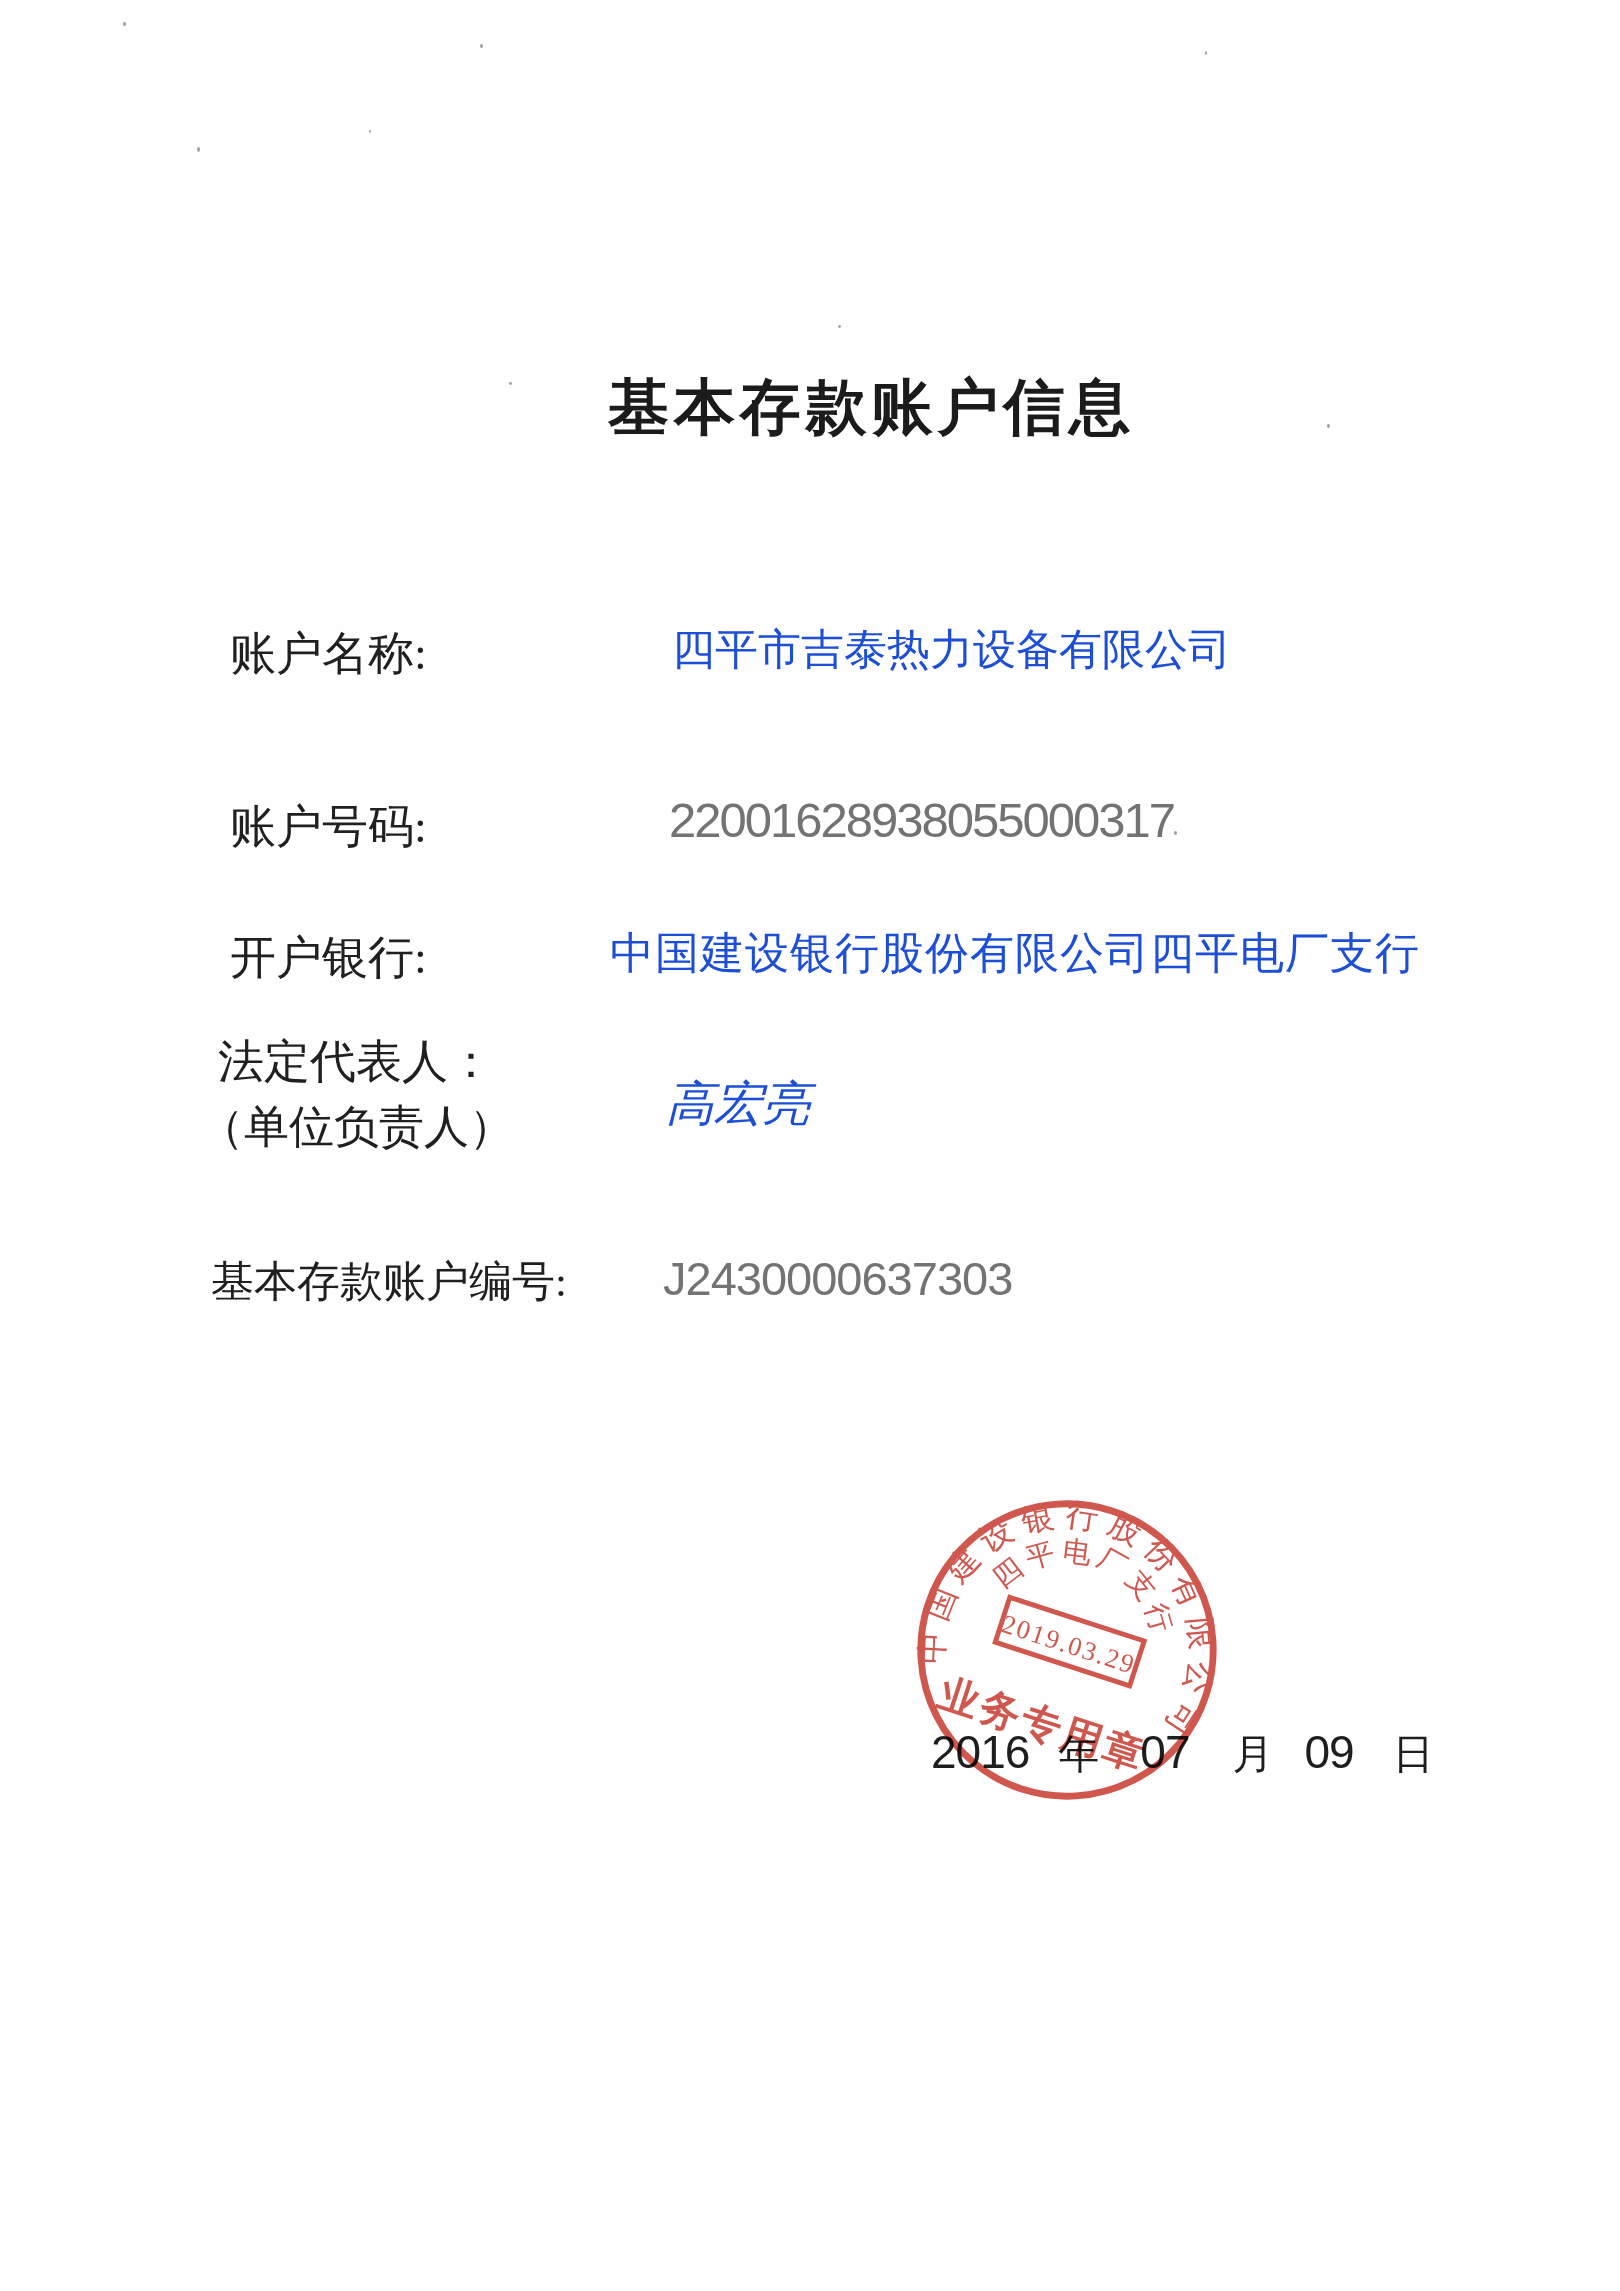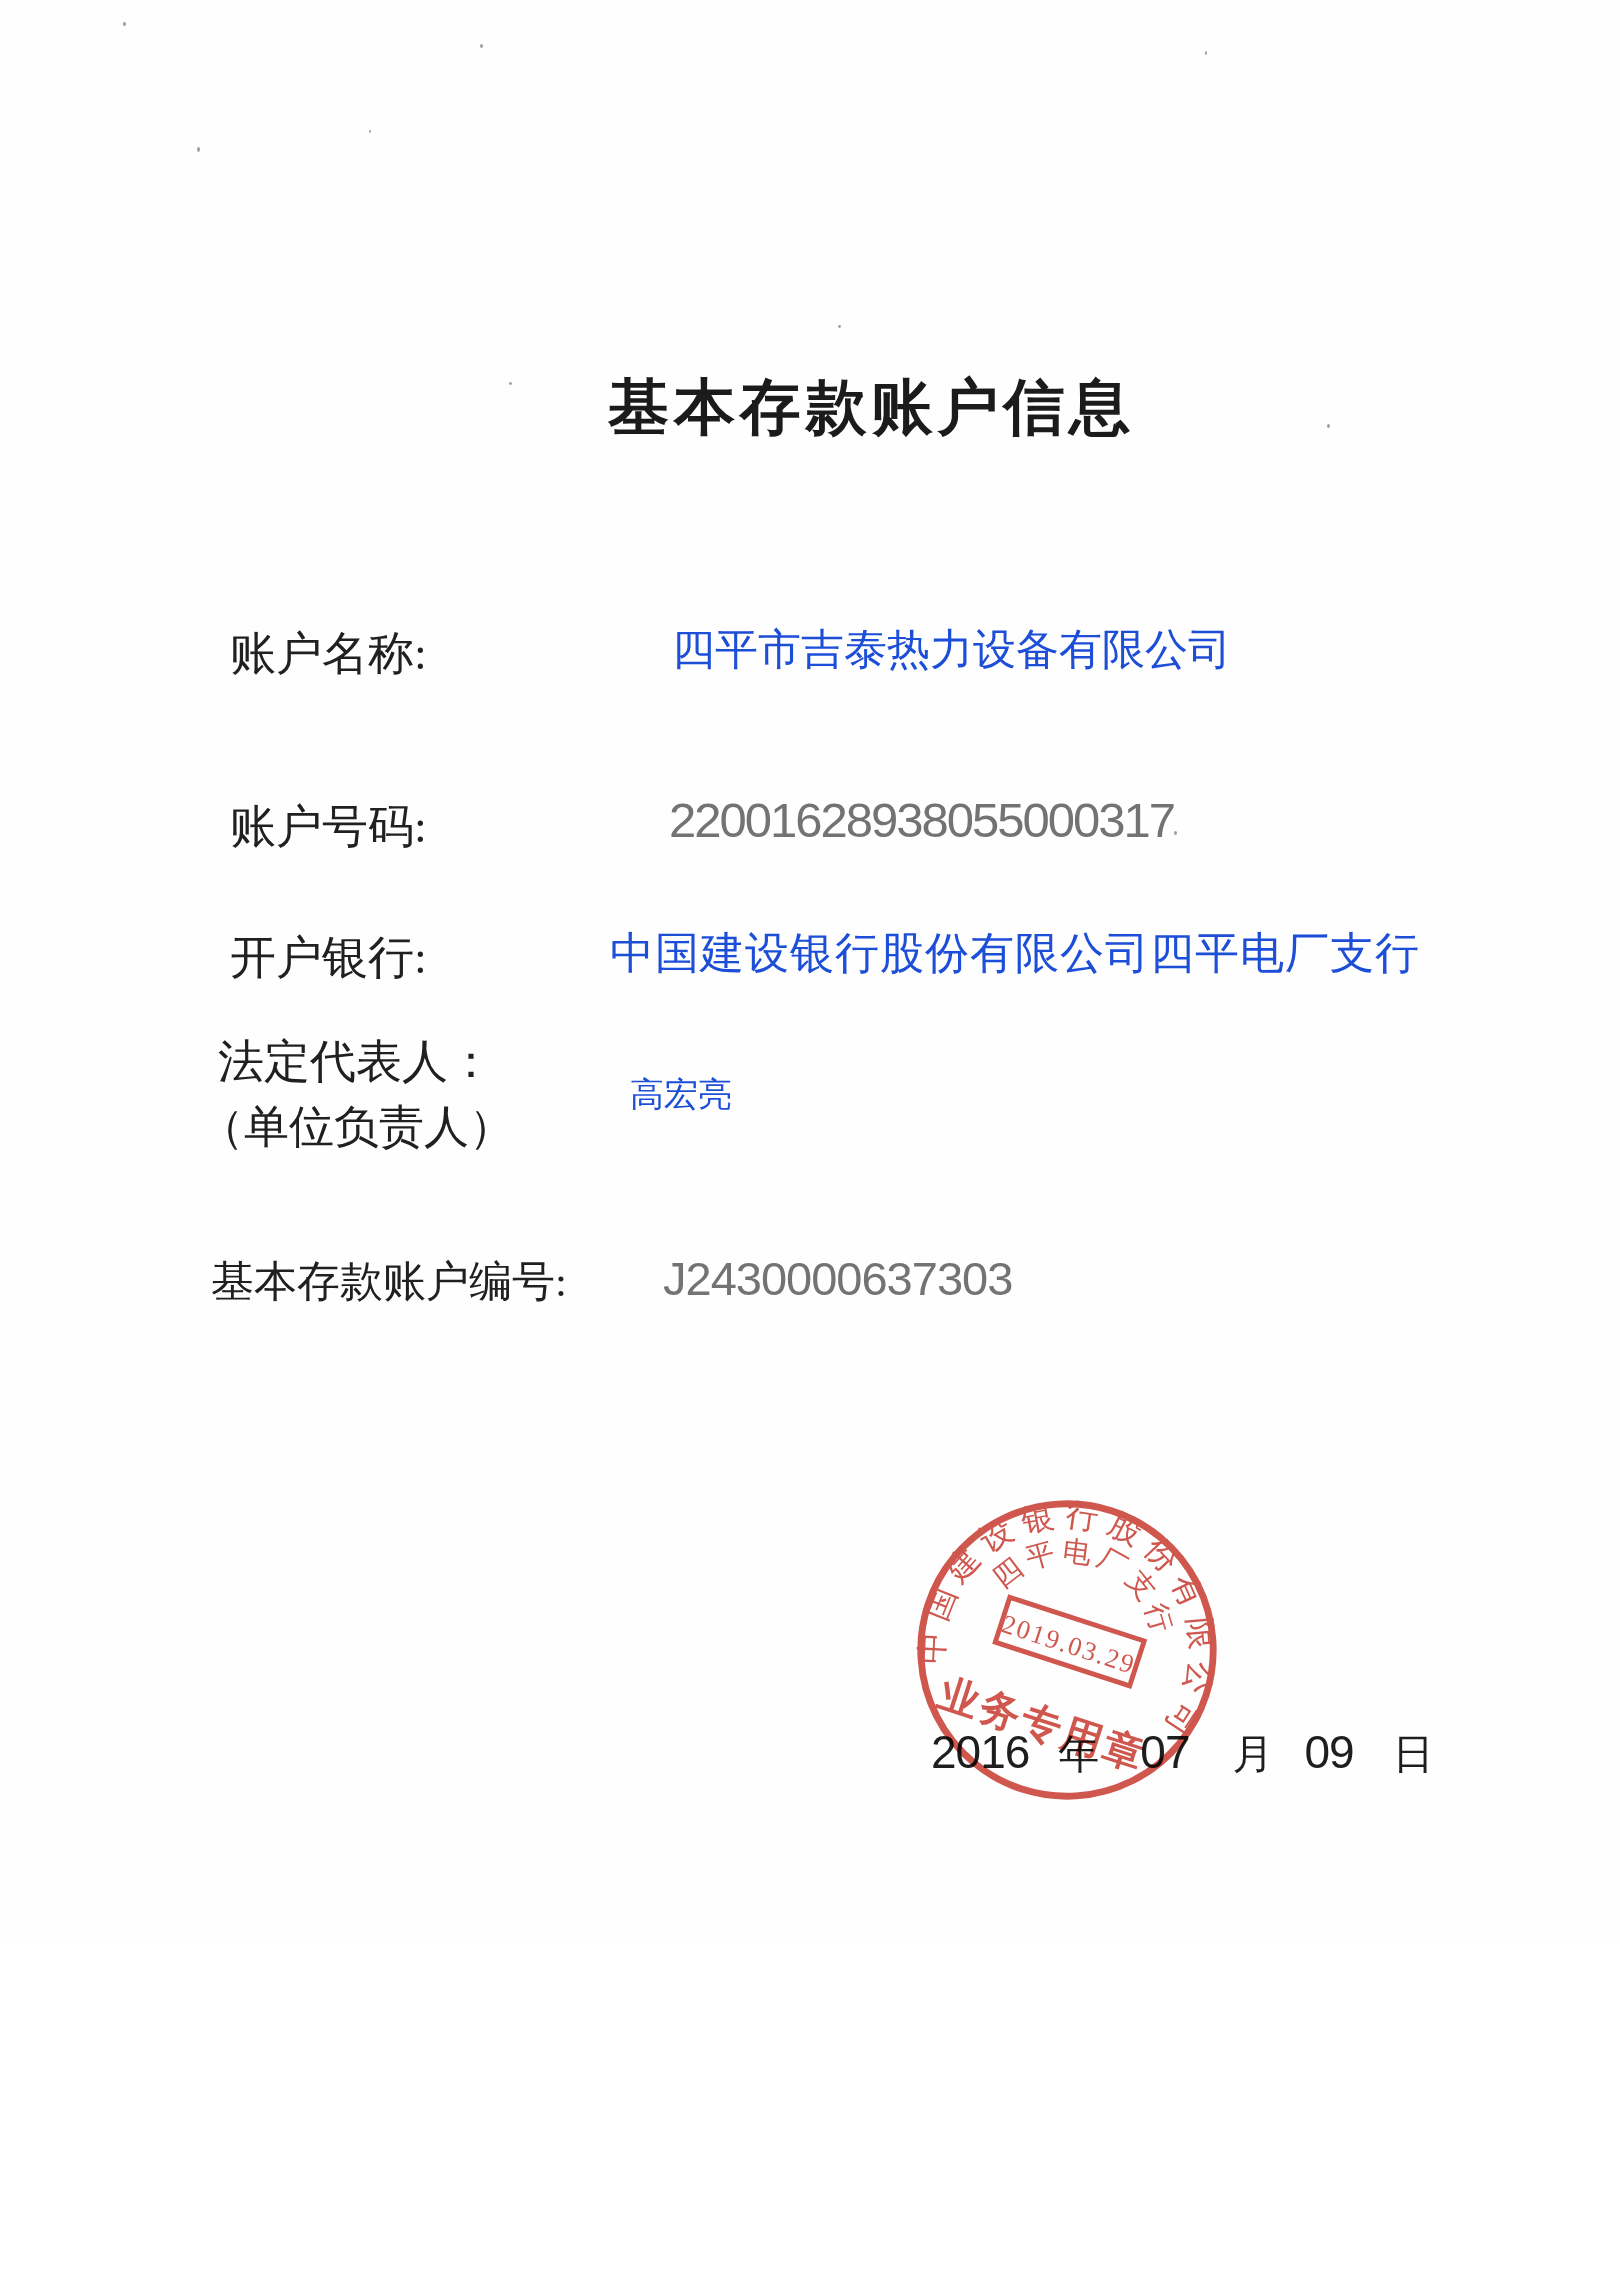--- a/index.html
+++ b/index.html
@@ -108,21 +108,21 @@
   <div class="fld-value-cn" style="left:672px; top:621px; font-size:43px;">四平市吉泰热力设备有限公司</div>
 
   <div class="fld-label" style="left:230px; top:796px;">账户号码:</div>
   <div class="fld-value-num" style="left:669px; top:792px;">22001628938055000317</div>
 
   <div class="fld-label" style="left:230px; top:927px;text-align:right;">开户银行:</div>
   <div class="fld-value-cn" style="left:610px; top:924px; letter-spacing:1px;">中国建设银行股份有限公司四平电厂支行</div>
 
   <div class="fld-label" style="left:199px; top:1097px; font-size:45px;">（单位负责人）</div>
   <div class="fld-label" style="left:218px; top:1031px;">法定代表人：</div>
-  <div class="fld-value-cn" style="left:630px; top:1072px; font-size:34px;">高宏亮</div>
+  <div class="fld-value-cn" style="left:666px; top:1072px; font-size:48px;font-style:italic;">高宏亮</div>
 
   <div class="fld-label" style="left:211px; top:1253px; font-size:43px;">基本存款账户编号:</div>
   <div class="fld-value-num" style="left:663px; top:1251px; font-size:47px; letter-spacing:-1px;">J2430000637303</div>
 
   <div class="date-line">
     <span class="num gap-a">2016</span><span class="cjk gap-b">年</span><span class="num gap-c">07</span><span class="cjk gap-d">月</span><span class="num gap-e">09</span><span class="cjk">日</span>
   </div>
 
   <svg class="stamp" viewBox="0 0 320 320">
     <g fill="#c8392f">

